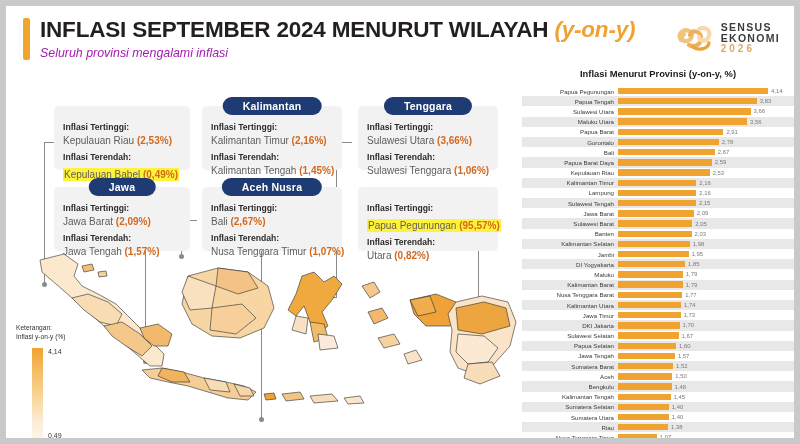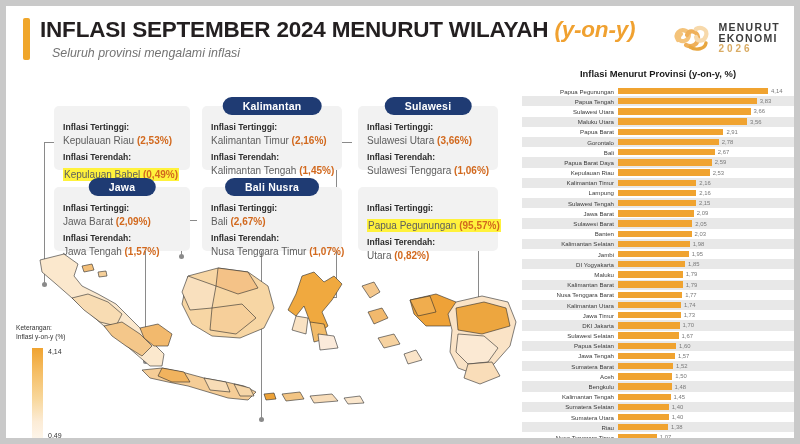--- a/index.html
+++ b/index.html
@@ -5,21 +5,21 @@
   html,body{margin:0;padding:0;background:#b9b9b9;}
   body{font-family:"Liberation Sans",sans-serif;}
   .frame{position:relative;width:800px;height:444px;overflow:hidden;background:#c9c9c9;}
   .slide{position:absolute;left:6px;top:6px;width:788px;height:432px;background:#ffffff;overflow:hidden;}
 
   
   .hdr{position:absolute;left:0;top:0;width:788px;height:62px;}
   .hdr-bar{position:absolute;left:17px;top:12px;width:7px;height:42px;background:#f0a62a;border-radius:2px;}
   .hdr-title{position:absolute;left:34px;top:11px;font-size:22.5px;font-weight:bold;color:#231f20;letter-spacing:-0.2px;white-space:nowrap;text-align:right;}
   .hdr-title .yoy{color:#f0a130;font-style:italic;font-weight:bold;}
-  .hdr-sub{position:absolute;left:46px;top:40px;font-size:12.4px;font-style:italic;color:#737373;white-space:nowrap;}
+  .hdr-sub{position:absolute;left:34px;top:40px;font-size:12.4px;font-style:italic;color:#a21caf;white-space:nowrap;}
 
   
   .logo{position:absolute;right:14px;top:12px;height:40px;display:flex;align-items:center;gap:6px;}
   .logo-mark{width:40px;height:34px;position:relative;}
   .logo-txt{line-height:1.02;}
   .logo-l1,.logo-l2{font-size:10.5px;font-weight:bold;color:#3b3b3b;letter-spacing:1.3px;}
   .logo-l3{font-size:10px;font-weight:bold;color:#d9ab63;letter-spacing:3px;}
 
   
   .card{position:absolute;background:#f2f2f2;border-radius:5px;}
@@ -75,21 +75,21 @@
     <div class="logo">
       <div class="logo-mark">
         <svg width="40" height="34" viewBox="0 0 40 34">
           <path d="M6 19 C2 13,8 7,14 10 C19 12,17 19,12 20 C7 21,5 16,9 13" fill="none" stroke="#f4c37a" stroke-width="4.2" stroke-linecap="round"></path>
           <path d="M14 24 C20 27,27 23,26 16 C25 10,17 8,15 14" fill="none" stroke="#efb05a" stroke-width="4.2" stroke-linecap="round"></path>
           <path d="M24 8 C30 5,36 9,34 15 C32 21,25 21,24 16" fill="none" stroke="#f7d9ab" stroke-width="4.2" stroke-linecap="round"></path>
           <path d="M18 26 C24 30,33 28,34 22" fill="none" stroke="#e8a63f" stroke-width="3.4" stroke-linecap="round"></path>
         </svg>
       </div>
       <div class="logo-txt">
-        <div class="logo-l1">MENURUT</div>
+        <div class="logo-l1">SENSUS</div>
         <div class="logo-l2">EKONOMI</div>
         <div class="logo-l3">2026</div>
       </div>
     </div>
   </div>
 
   <div>
 
     <div class="ll" style="left:38px;top:136px;width:14px;height:1px;"></div>
     <div class="ll" style="left:38px;top:136px;width:1px;height:142px;"></div>
@@ -128,41 +128,41 @@
     <div class="card-pill">Kalimantan</div>
     <div class="card-body">
       <div class="lab">Inflasi Tertinggi:</div>
       <div class="val"><span>Kalimantan Timur</span> <span class="num">(2,16%)</span></div>
       <div class="lab">Inflasi Terendah:</div>
       <div class="val"><span>Kalimantan Tengah</span> <span class="num">(1,45%)</span></div>
     </div>
   </div>
 
   <div class="card" style="left:352px;top:100px;width:140px;height:64px;">
-    <div class="card-pill">Sulawesi</div>
+    <div class="card-pill">Tenggara</div>
     <div class="card-body">
       <div class="lab">Inflasi Tertinggi:</div>
       <div class="val"><span>Sulawesi Utara</span> <span class="num">(3,66%)</span></div>
       <div class="lab">Inflasi Terendah:</div>
       <div class="val"><span>Sulawesi Tenggara</span> <span class="num">(1,06%)</span></div>
     </div>
   </div>
 
   <div class="card" style="left:48px;top:181px;width:136px;height:64px;">
     <div class="card-pill">Jawa</div>
     <div class="card-body">
       <div class="lab">Inflasi Tertinggi:</div>
       <div class="val"><span>Jawa Barat</span> <span class="num">(2,09%)</span></div>
       <div class="lab">Inflasi Terendah:</div>
       <div class="val"><span>Jawa Tengah</span> <span class="num">(1,57%)</span></div>
     </div>
   </div>
 
   <div class="card" style="left:196px;top:181px;width:140px;height:64px;">
-    <div class="card-pill">Bali Nusra</div>
+    <div class="card-pill">Aceh Nusra</div>
     <div class="card-body">
       <div class="lab">Inflasi Tertinggi:</div>
       <div class="val"><span>Bali</span> <span class="num">(2,67%)</span></div>
       <div class="lab">Inflasi Terendah:</div>
       <div class="val"><span>Nusa Tenggara Timur</span> <span class="num">(1,07%)</span></div>
     </div>
   </div>
 
   <div class="card" style="left:352px;top:181px;width:140px;height:64px;">
     <div class="card-body">

